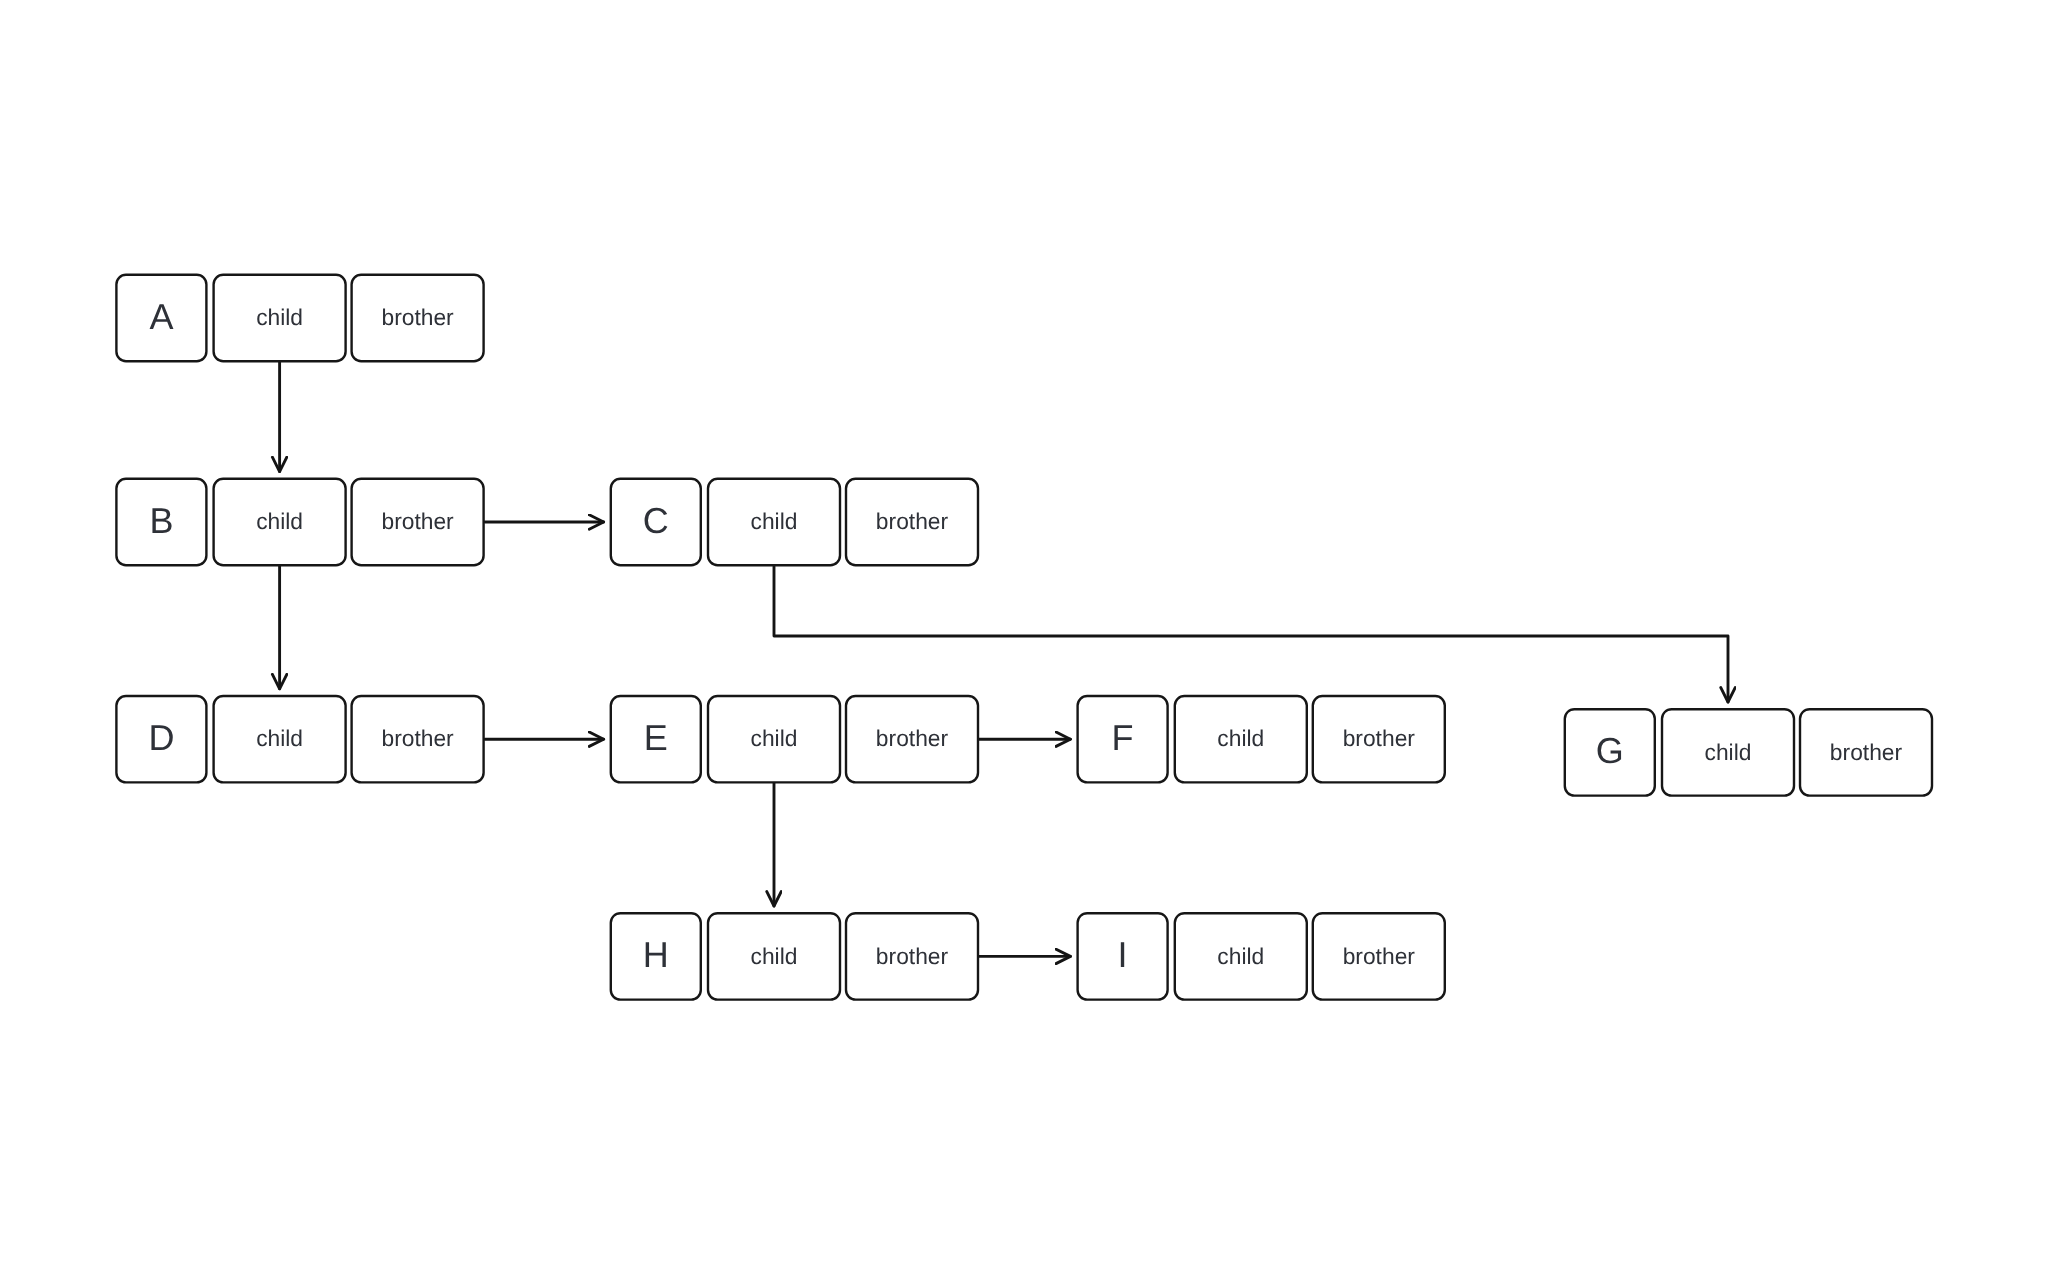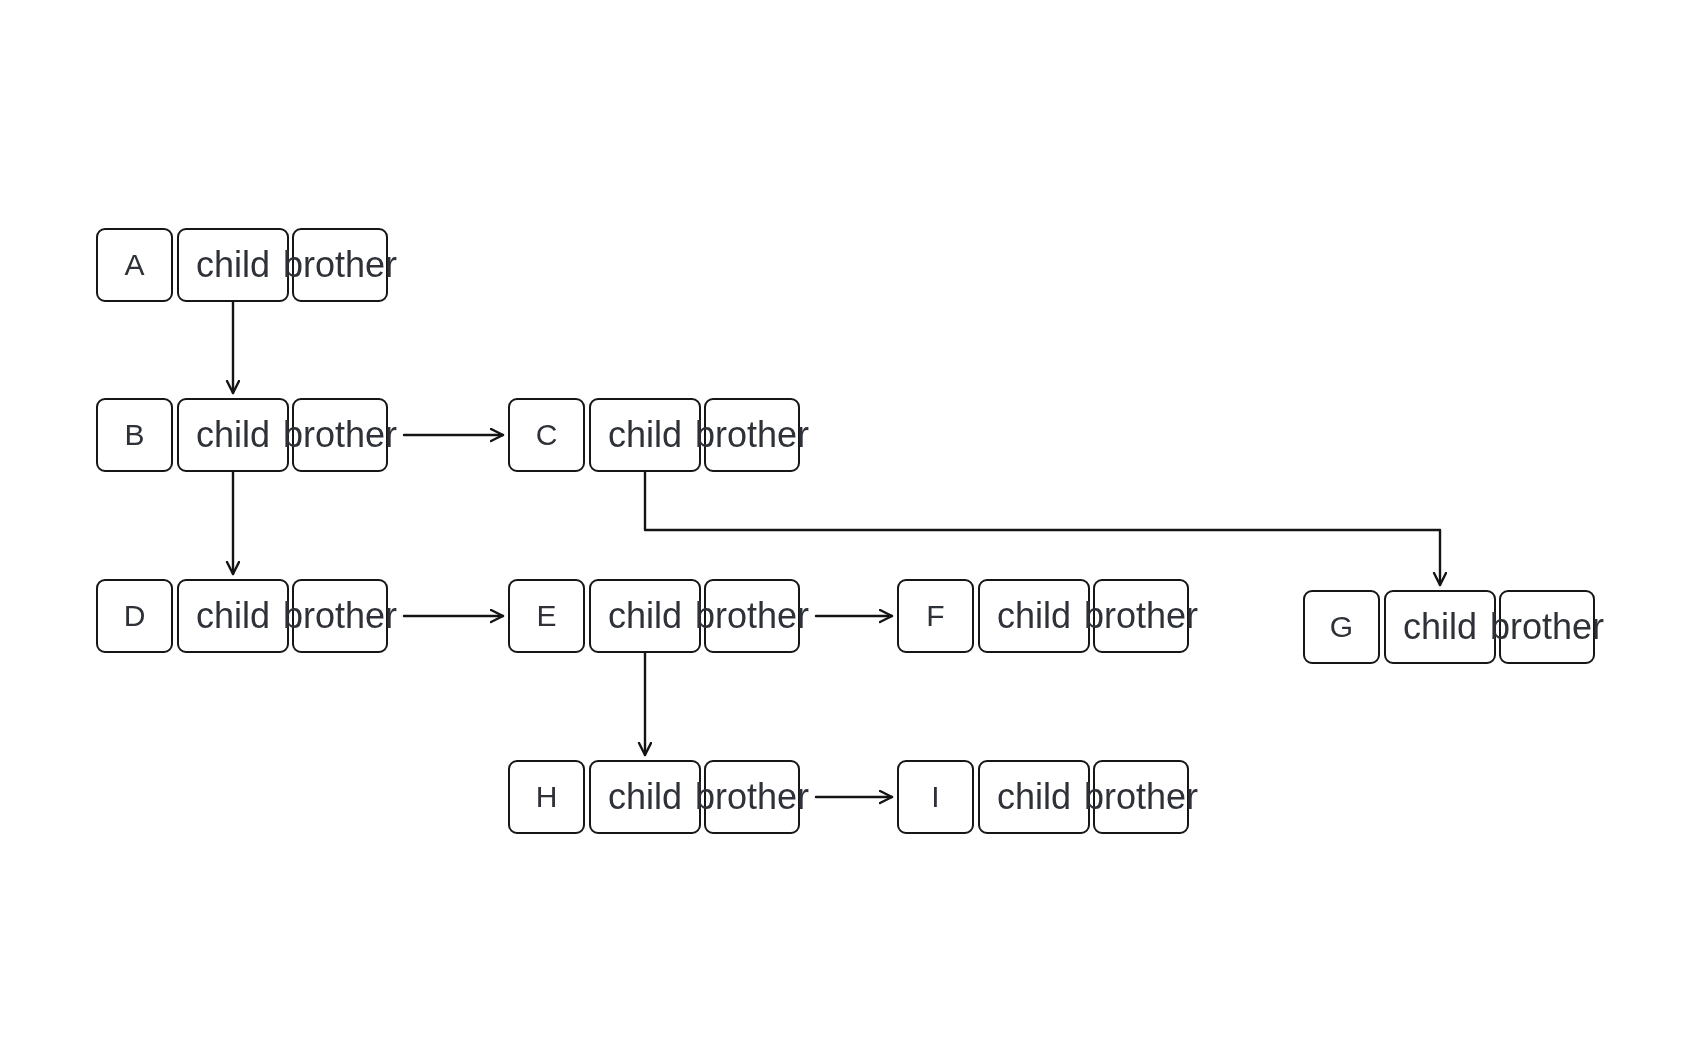--- a/index.html
+++ b/index.html
@@ -38,36 +38,36 @@
     top: 0;
     height: 74px;
     background: var(--nodefill, #ffffff);
     border: 2.6px solid var(--border, #161616);
     border-radius: 9px;
     box-sizing: border-box;
     display: flex;
     align-items: center;
     justify-content: center;
     color: var(--text, #2e3138);
-    font-size: 36px;
+    font-size: 19px;
     line-height: 1;
     white-space: nowrap;
   }
   .box.labelcell {
     left: 0;
     width: 77px;
     font-size: 30px;
   }
   .box.childcell {
     left: 81px;
     width: 112px;
   }
   .box.brothercell {
     left: 196px;
-    width: 96px;
+    width: 112px;
   }
 </style>
 </head>
 <body>
 
 <div id="canvas" style="--bg: #ffffff; --nodefill: #ffffff; --border: #161616; --text: #2e3138; --arrow: #141414;">
   <svg id="edges" width="1708" height="1064" viewBox="0 0 1708 1064">
     <defs>
       <marker id="arrowhead" markerUnits="userSpaceOnUse" markerWidth="18" markerHeight="18" refX="13" refY="7" orient="auto">
         <path d="M 1 1 L 13 7 L 1 13" fill="none" stroke="#141414" stroke-width="2.4" stroke-linecap="round" stroke-linejoin="round"></path>

